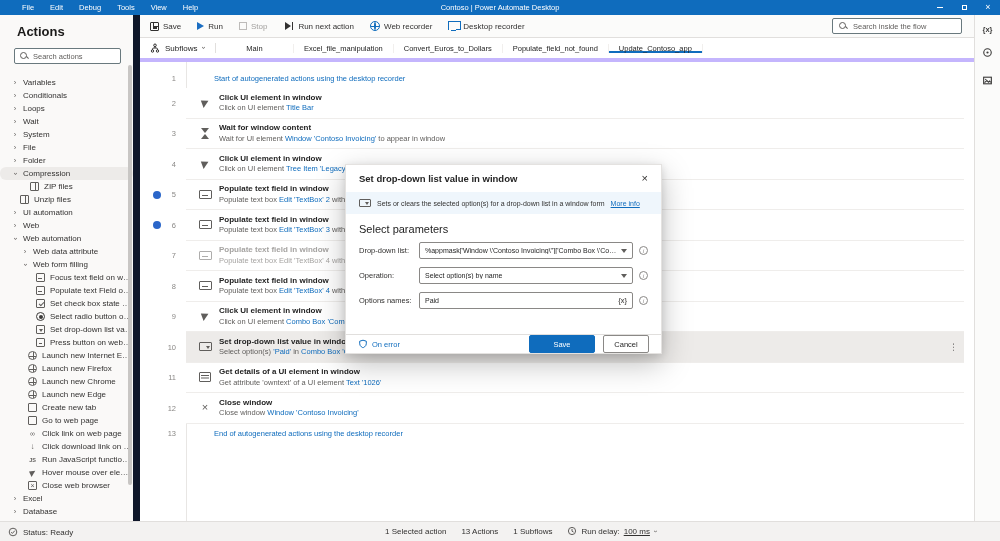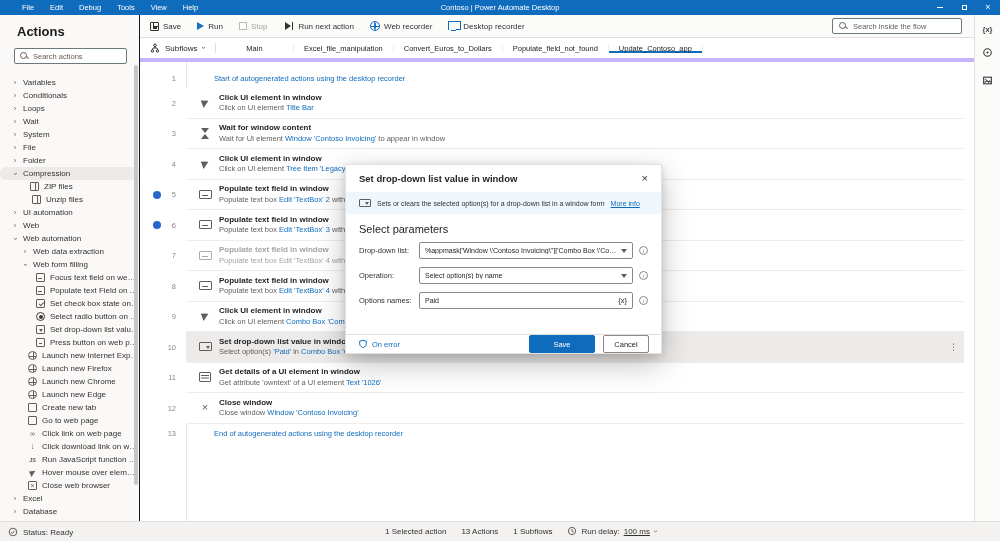--- a/index.html
+++ b/index.html
@@ -10,21 +10,21 @@
   .titlebar{position:absolute;left:0;top:0;width:1000px;height:15px;background:#0f6cbd;display:flex;align-items:center;color:#fff;}
   .menubar{display:flex;align-items:center;padding-left:14px;height:100%;}
   .mitem{font-size:7.5px;padding:0 8px;height:100%;display:flex;align-items:center;}
   .tb-title{position:absolute;left:0;right:0;text-align:center;font-size:7.5px;pointer-events:none;}
   .wc{position:absolute;right:0;top:0;height:15px;display:flex;}
   .wc>span{width:24px;height:15px;display:flex;align-items:center;justify-content:center;}
   .wc-min i{display:block;width:6px;height:1px;background:#fff;}
   .wc-max i{display:block;width:5px;height:5px;border:1px solid #fff;}
   .wc-close{font-size:9px;line-height:1;}
   
-  .sidebar{position:absolute;left:0;top:15px;width:140px;bottom:20px;background:#faf9f8;border-right:1px solid #0f172a;overflow:hidden;}
+  .sidebar{position:absolute;left:0;top:15px;width:140px;bottom:20px;background:#faf9f8;border-right:7px solid #0f172a;overflow:hidden;}
   .sb-title{font-size:13px;font-weight:700;color:#1b1a19;padding:9px 0 8px 17px;}
   .searchbox{margin:1px 12px 0 14px;height:16px;border:1px solid #69797e;border-radius:2px;background:#fff;display:flex;align-items:center;gap:4px;padding:0 5px;}
   .searchbox span{font-size:7.5px;color:#605e5c;}
   .tree{margin-top:12px;}
   .trow{display:flex;align-items:center;gap:5px;height:13px;font-size:8px;color:#323130;white-space:nowrap;}
   .trow.hl{background:#edebe9;border-radius:6px;}
   .chev{font-size:7.5px;color:#605e5c;width:6px;display:inline-flex;justify-content:center;flex:none;line-height:1;}
   .chev.exp{transform:rotate(90deg);}
   .tlabel{overflow:hidden;text-overflow:ellipsis;}
   .si{width:9px;height:9px;flex:none;position:relative;display:inline-flex;align-items:center;justify-content:center;}
@@ -204,39 +204,39 @@
           <span class="tlabel">Folder</span>
         </div>
         <div class="trow hl" style="padding-left: 12px;">
           <span class="chev exp">›</span>
           <span class="tlabel">Compression</span>
         </div>
         <div class="trow" style="padding-left: 30px;">
           <span class="si si-zip"></span>
           <span class="tlabel">ZIP files</span>
         </div>
-        <div class="trow" style="padding-left: 32px;">
+        <div class="trow" style="padding-left: 20px;">
           <span class="si si-zip"></span>
           <span class="tlabel">Unzip files</span>
         </div>
         <div class="trow" style="padding-left: 12px;">
           <span class="chev">›</span>
           <span class="tlabel">UI automation</span>
         </div>
         <div class="trow" style="padding-left: 12px;">
           <span class="chev">›</span>
           <span class="tlabel">Web</span>
         </div>
         <div class="trow" style="padding-left: 12px;">
           <span class="chev exp">›</span>
           <span class="tlabel">Web automation</span>
         </div>
         <div class="trow" style="padding-left: 22px;">
           <span class="chev">›</span>
-          <span class="tlabel">Web data extraction</span>
+          <span class="tlabel">Web data attribute</span>
         </div>
         <div class="trow" style="padding-left: 22px;">
           <span class="chev exp">›</span>
           <span class="tlabel">Web form filling</span>
         </div>
         <div class="trow" style="padding-left: 36px;">
           <span class="si si-focus"></span>
           <span class="tlabel">Focus text field on web pa...</span>
         </div>
         <div class="trow" style="padding-left: 36px;">

